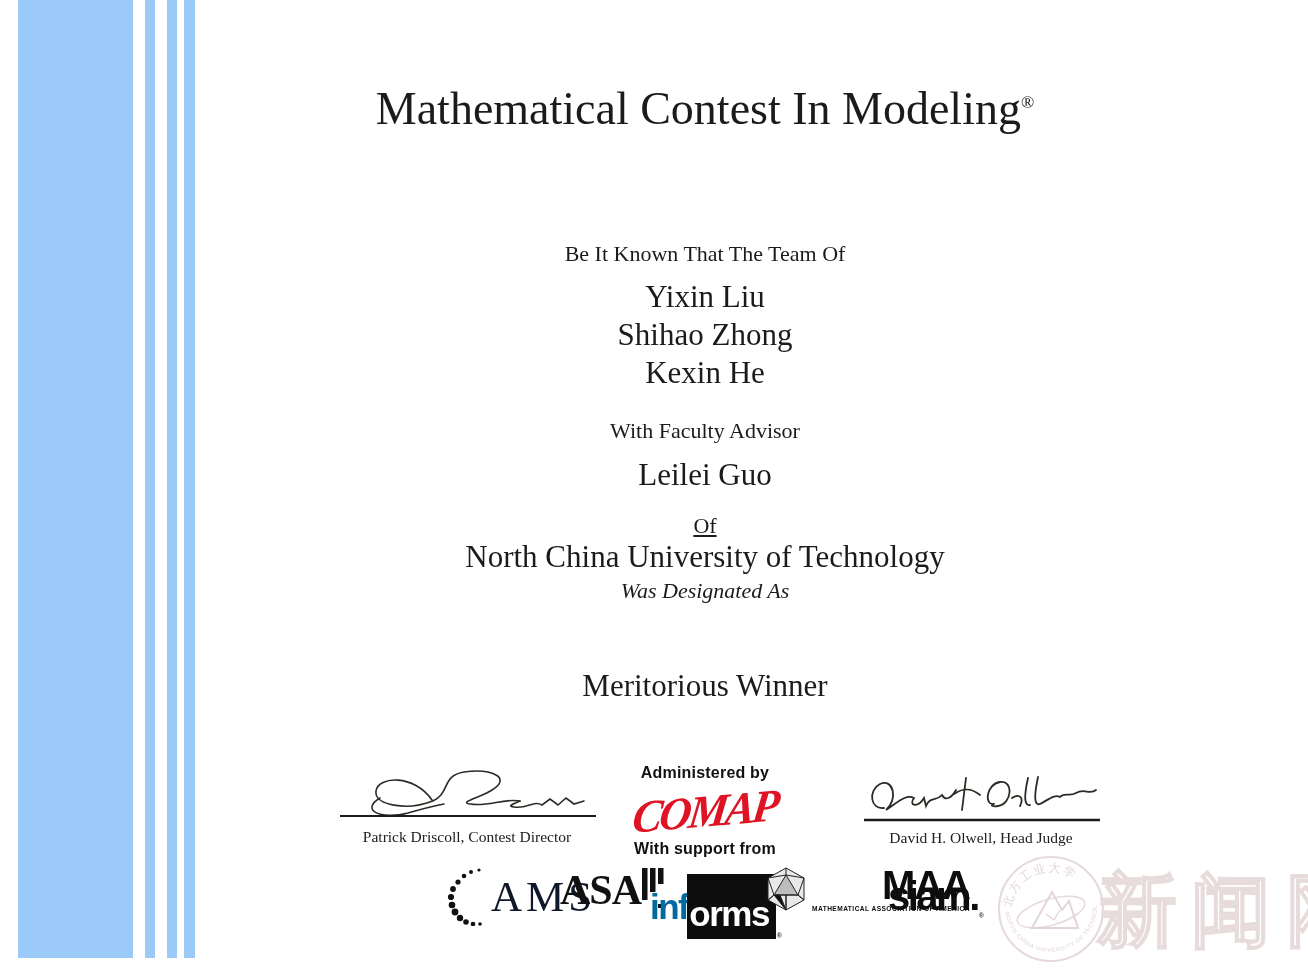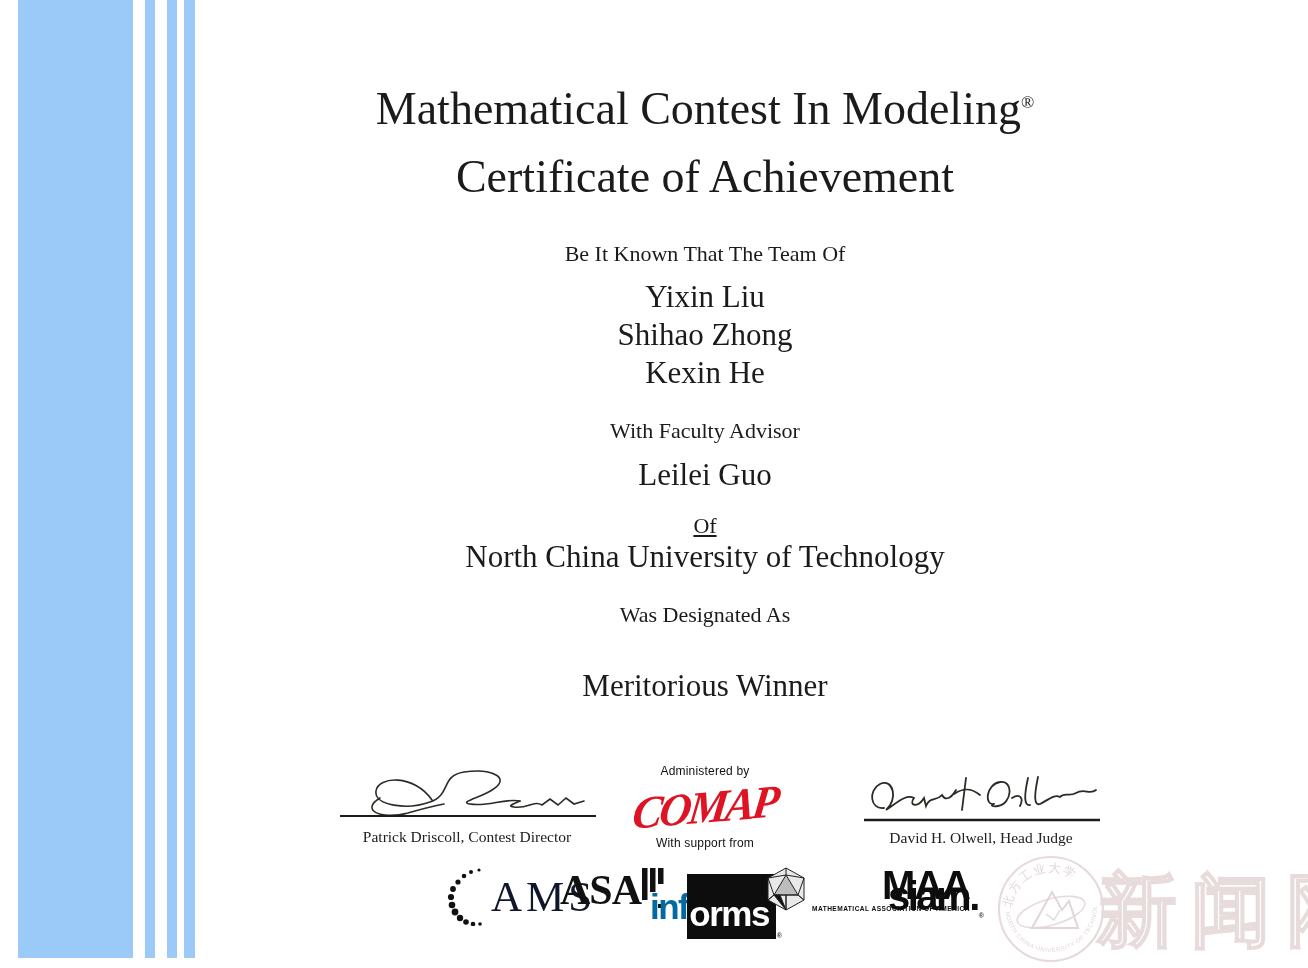--- a/index.html
+++ b/index.html
@@ -28,38 +28,38 @@
   .small-label { font-size:22px; }
   .big-line    { font-size:31px; }
   .intro-team  { top:242px; }
   .name-1      { top:280px; }
   .name-2      { top:318px; }
   .name-3      { top:356px; }
   .intro-adv   { top:419px; }
   .advisor     { top:458px; }
   .of-label    { top:514px;text-decoration:underline; }
   .institution { top:540px; }
-  .intro-des   { top:603px; }
+  .intro-des   { top:579px;font-style:italic; }
   .designation { top:635px;margin-top:34px; }
 
   
   .sig-svg { position:absolute; }
   .sig-left-svg  { left:336px; top:758px; }
   .sig-right-svg { left:862px; top:768px; }
   .sig-label {
     position:absolute; text-align:center;
     font-size:15.5px; font-family:"Liberation Serif", serif; color:#202020;
   }
   .sig-left-label  { left:336px; top:828px; width:262px; }
   .sig-right-label { left:850px; top:829px; width:262px; }
 
   .admin-col { position:absolute; left:598px; top:764px; width:214px; text-align:center; }
   .admin-small {
-    font-family:"Liberation Sans", sans-serif; font-weight:normal;
-    font-size:12px; color:#111; letter-spacing:0.2px;
+    font-family:"Liberation Sans", sans-serif; font-weight:bold;
+    font-size:16px; color:#111; letter-spacing:0.2px;
   }
   .comap-wrap { margin-top:4px; margin-bottom:2px; height:52px; }
   .comap {
     display:inline-block;
     font-family:"Liberation Serif", serif; font-style:italic; font-weight:bold;
     font-size:44px; letter-spacing:-3px; color:#de1425;
     transform:skewX(-12deg) rotate(-5deg) scaleY(1.05);
   }
 
   
@@ -90,21 +90,20 @@
 </head>
 <body>
 
 <div class="vbar main"></div>
 <div class="vbar s1"></div>
 <div class="vbar s2"></div>
 <div class="vbar s3"></div>
 
 <div class="content">
   <div class="row title"><span>Mathematical Contest In Modeling</span><sup>®</sup></div>
-  <div class="row subtitle">Certificate of Achievement</div>
 
   <div class="row big-line name-1">Yixin Liu</div>
   <div class="row small-label intro-team">Be It Known That The Team Of</div>
   <div class="row big-line name-2">Shihao Zhong</div>
   <div class="row big-line name-3">Kexin He</div>
 
   <div class="row big-line advisor">Leilei Guo</div>
   <div class="row small-label intro-adv">With Faculty Advisor</div>
 
   <div class="row small-label of-label">Of</div>

